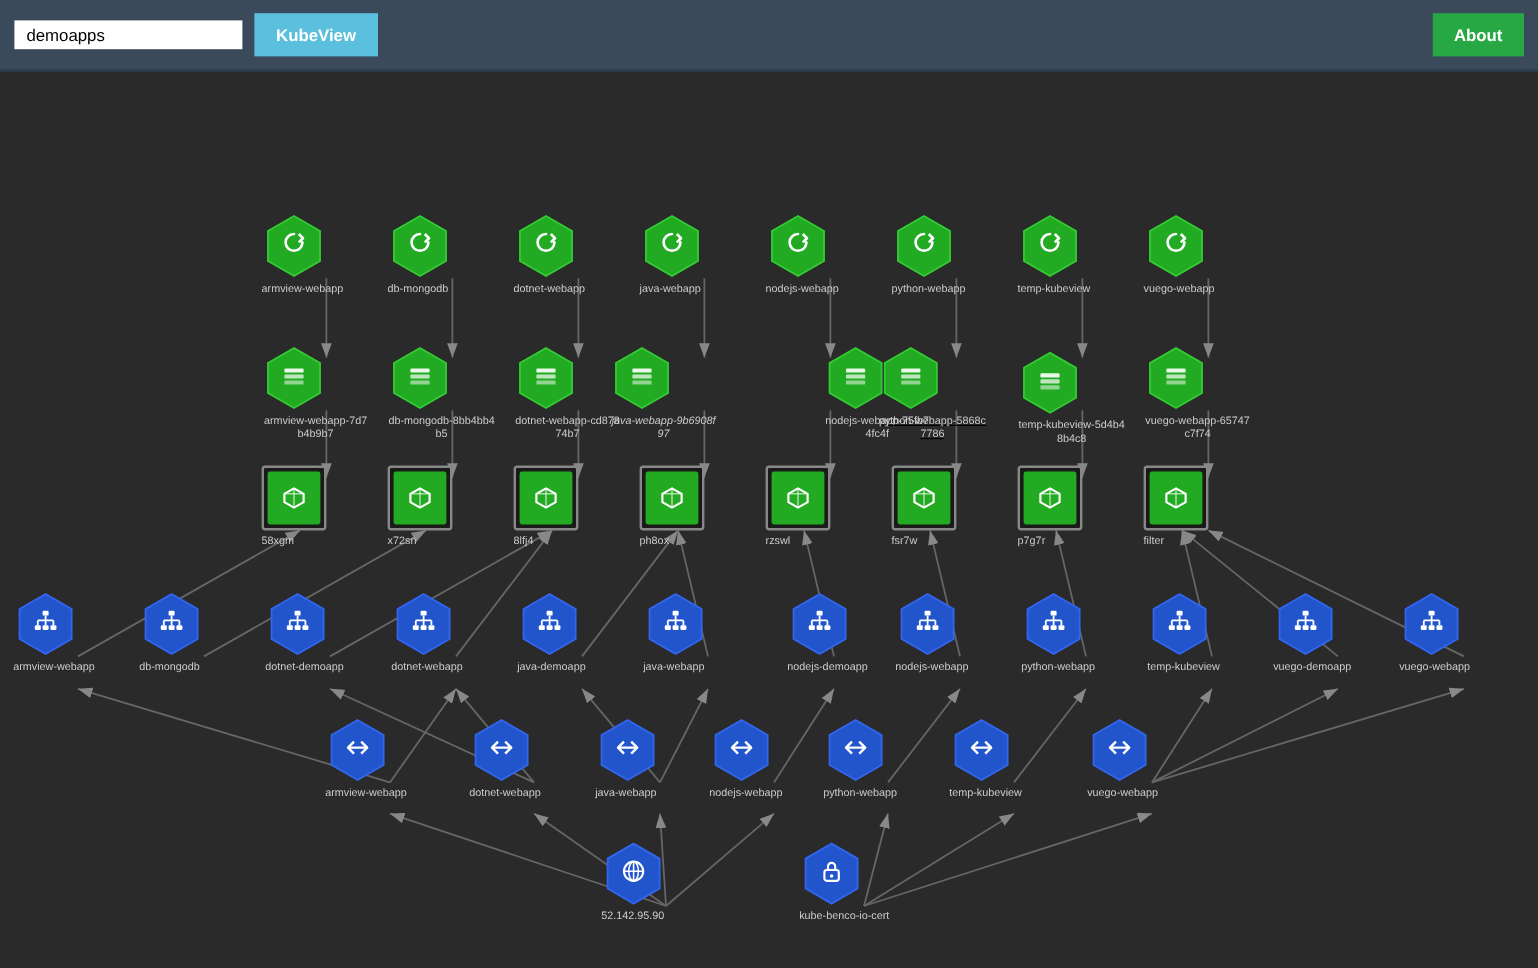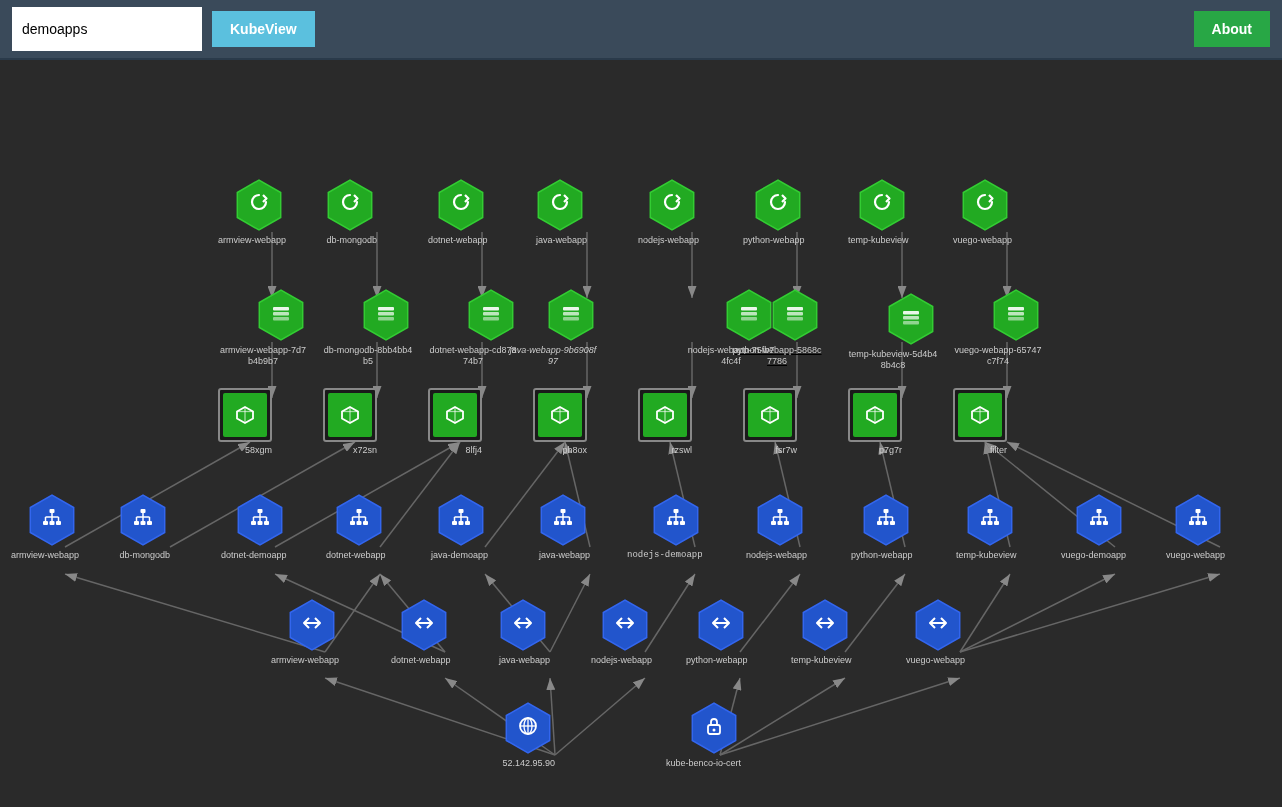--- a/index.html
+++ b/index.html
@@ -27,21 +27,21 @@
     #logo-icon {
       width: 38px;
       height: 38px;
     }
     #namespace-input {
       background: white;
       border: none;
       padding: 6px 10px;
       font-size: 14px;
       width: 190px;
-      height: 44px;
+      height: 24px;
     }
     #filter-input {
       background: white;
       border: none;
       padding: 6px 10px;
       font-size: 14px;
       width: 190px;
       height: 36px;
       color: #999;
     }
@@ -96,21 +96,21 @@
       height: 747px;
       position: relative;
       overflow: hidden;
     }
 
     
     .node {
       position: absolute;
       display: flex;
       flex-direction: column;
-      align-items: flex-end;
+      align-items: flex-start;
       cursor: pointer;
     }
     .node-label {
       color: #ccc;
       font-size: 9px;
       text-align: center;
       margin-top: 3px;
       max-width: 90px;
       word-break: break-all;
       line-height: 1.2;
@@ -660,21 +660,21 @@
       <line x1="11" y1="6" x2="11" y2="10" stroke="white" stroke-width="1.5"></line>
       <line x1="4.5" y1="10" x2="17.5" y2="10" stroke="white" stroke-width="1.5"></line>
       <line x1="4.5" y1="10" x2="4.5" y2="14" stroke="white" stroke-width="1.5"></line>
       <line x1="11" y1="10" x2="11" y2="14" stroke="white" stroke-width="1.5"></line>
       <line x1="17.5" y1="10" x2="17.5" y2="14" stroke="white" stroke-width="1.5"></line>
     </svg>
       </div>
     </div>
         <div class="node-label">java-webapp</div>
       </div>
-      <div class="node" style="left: 627px; top: 433px; font-family: Liberation Mono, monospace;">
+      <div class="node" style="left: 656px; top: 433px;">
         <div style="width:54px;height:54px;position:relative;display:flex;align-items:center;justify-content:center;">
       <svg style="position:absolute;top:0;left:0;width:54px;height:54px;" viewBox="0 0 54 54">
         <polygon points="48.7,14.5 48.7,39.5 27.0,52.0 5.3,39.5 5.3,14.5 27.0,2.0" fill="#2255cc" stroke="#3366ee" stroke-width="1.5"></polygon>
       </svg>
       <div style="position:relative;z-index:2;">
         <svg width="22" height="22" viewBox="0 0 22 22" fill="none">
       <rect x="8.5" y="2" width="5" height="4" rx="1" fill="white"></rect>
       <rect x="2" y="14" width="5" height="4" rx="1" fill="white"></rect>
       <rect x="8.5" y="14" width="5" height="4" rx="1" fill="white"></rect>
       <rect x="15" y="14" width="5" height="4" rx="1" fill="white"></rect>

